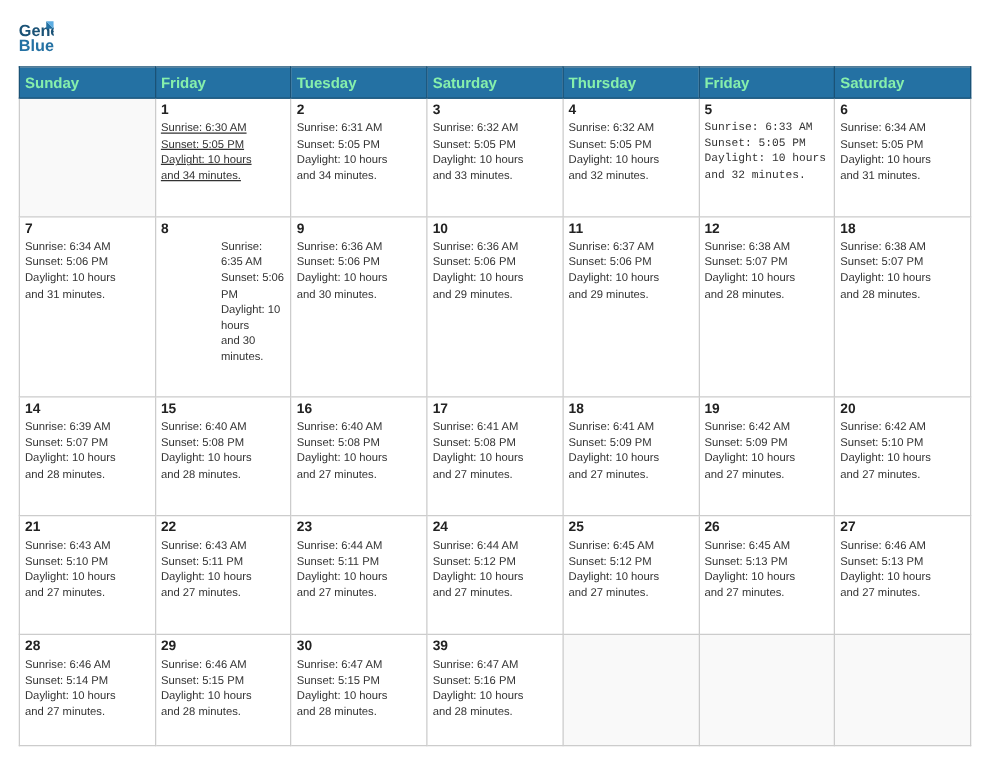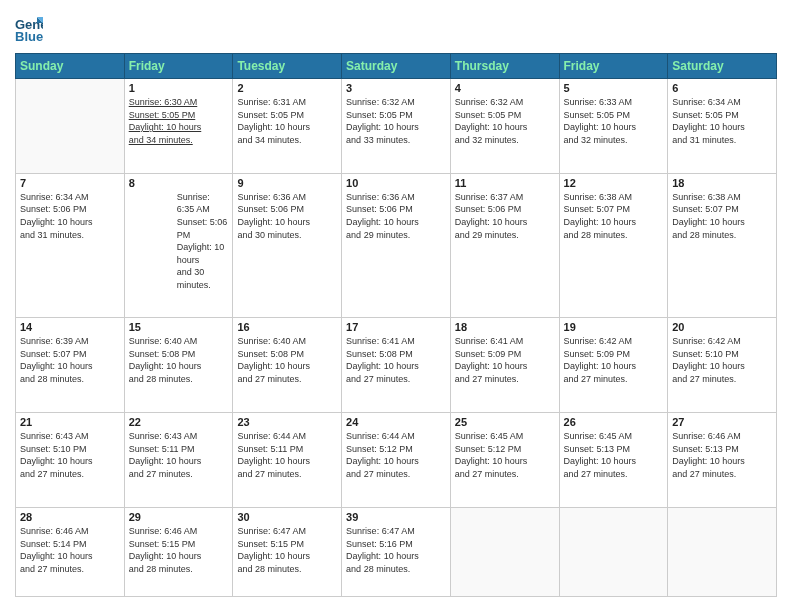--- a/index.html
+++ b/index.html
@@ -150,21 +150,21 @@
           </td>
           <td>
             <span class="day-num">4</span>
             <div class="day-info" style="white-space: pre-line;">Sunrise: 6:32 AM
 Sunset: 5:05 PM
 Daylight: 10 hours
 and 32 minutes.</div>
           </td>
           <td>
             <span class="day-num">5</span>
-            <div class="day-info" style="white-space: pre-line;">Sunrise: 6:33 AM
+            <div class="day-info" style="white-space: pre-line; font-family: Liberation Mono, monospace;">Sunrise: 6:33 AM
 Sunset: 5:05 PM
 Daylight: 10 hours
 and 32 minutes.</div>
           </td>
           <td>
             <span class="day-num">6</span>
             <div class="day-info" style="white-space: pre-line;">Sunrise: 6:34 AM
 Sunset: 5:05 PM
 Daylight: 10 hours
 and 31 minutes.</div>

